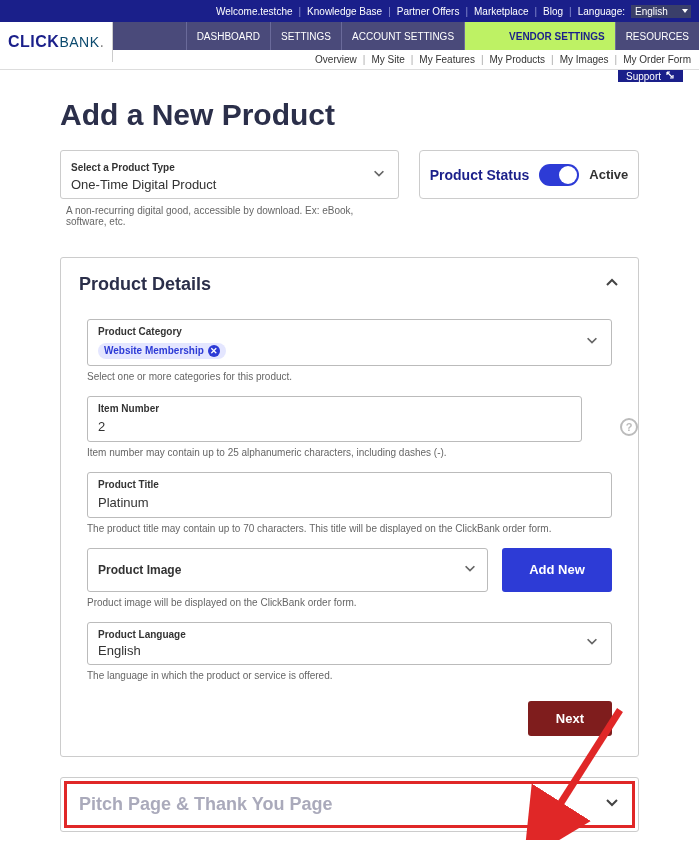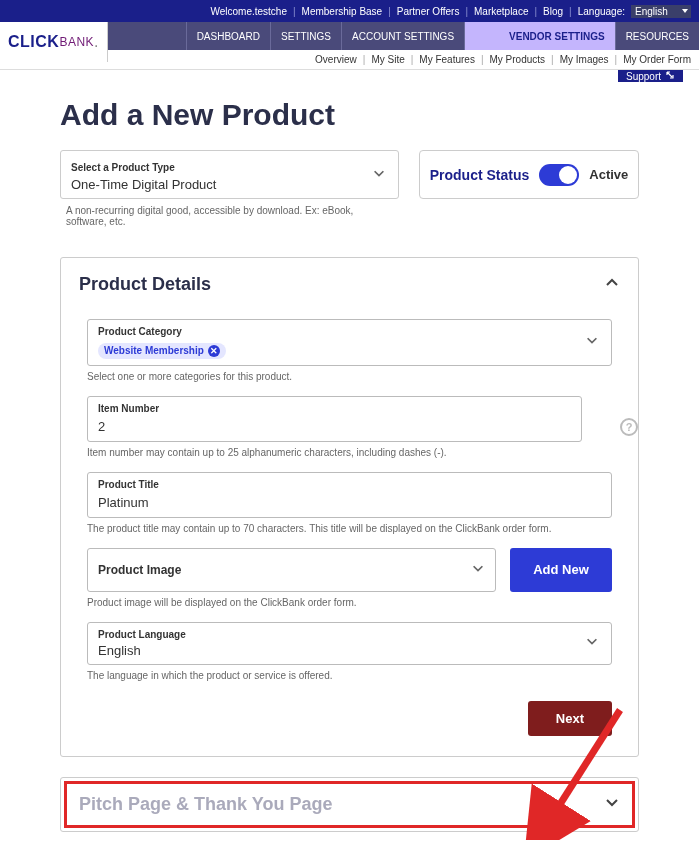--- a/index.html
+++ b/index.html
@@ -10,25 +10,25 @@
   .topbar span { white-space: nowrap; }
   .topbar .sep { color: #8a8fd0; }
   .lang-select { background: #3a3f6a; color: #fff; border: none; font-size: 10px; padding: 1px 14px 1px 4px; appearance: none; width: 60px; }
   .lang-wrap { position: relative; display: inline-block; }
   .lang-wrap::after { content: ''; position: absolute; right: 3px; top: 50%; transform: translateY(-50%); border-left: 3px solid transparent; border-right: 3px solid transparent; border-top: 4px solid #fff; pointer-events: none; }
   
   
   .header-row { display: flex; height: 28px; }
   .logo { background: #fff; padding: 20px 8px; display: flex; align-items: center; font-family: Arial; font-weight: 400; border-right: 1px solid #ccc; }
   .logo .c1 { color: #1a1f8a; font-weight: 800; font-size: 16px; letter-spacing: 0.5px; }
-  .logo .c2 { color: #701a75; font-weight: 400; font-size: 12px; letter-spacing: 0.5px; }
+  .logo .c2 { color: #0c4a6e; font-weight: 400; font-size: 14px; letter-spacing: 0.5px; }
   .logo .dot { color: #888; font-size: 16px; }
   .main-nav { flex: 1; background: #4a4a7a; display: flex; justify-content: flex-end; align-items: stretch; }
   .main-nav-item { color: #fff; font-size: 10px; padding: 0 10px; display: flex; align-items: center; border-left: 1px solid #6a6a9a; cursor: pointer; }
-  .main-nav-item.active { background: #c4b5fd; color: #1a1f8a; font-weight: 700; padding-left: 44px; }
+  .main-nav-item.active { background: #bef264; color: #1a1f8a; font-weight: 700; padding-left: 44px; }
   
   
   .sub-nav { display: flex; justify-content: flex-end; align-items: center; gap: 6px; padding: 4px 8px; font-size: 10px; color: #333; border-bottom: 1px solid #ddd; }
   .sub-nav .sep2 { color: #aaa; }
   .sub-nav-item { cursor: pointer; }
   
   .support-row { display: flex; justify-content: flex-end; padding: 0 16px 8px; }
   .support-btn { background: #1a1f8a; color: #fff; font-size: 10px; padding: 0 8px; display: flex; align-items: center; gap: 4px; cursor: pointer; }
   
   
@@ -63,39 +63,39 @@
   .field-help { font-size: 10px; color: #666; margin-top: 5px; }
   
   .chip { display: inline-flex; align-items: center; background: #e4e6ff; color: #2d3bd6; font-size: 10px; font-weight: 700; padding: 2px 6px; border-radius: 10px; gap: 4px; }
   .chip-x { width: 12px; height: 12px; background: #2d3bd6; color: #fff; border-radius: 50%; display: inline-flex; align-items: center; justify-content: center; font-size: 9px; cursor: pointer; }
   
   .help-icon { position: absolute; right: -26px; top: 50%; transform: translateY(-50%); width: 18px; height: 18px; border: 2px solid #bbb; border-radius: 50%; color: #bbb; font-size: 11px; display: flex; align-items: center; justify-content: center; font-weight: 700; cursor: pointer; }
   
   .image-row { display: flex; gap: 14px; align-items: stretch; }
   .image-select { flex: 1; border: 1px solid #bbb; border-radius: 3px; padding: 12px 10px; display: flex; justify-content: space-between; align-items: center; cursor: pointer; }
   .image-select-label { font-size: 12px; font-weight: 700; color: #333; }
-  .add-new-btn { width: 102px; background: #2d3bd6; color: #fff; border: none; border-radius: 3px; font-size: 13px; font-weight: 700; cursor: pointer; }
+  .add-new-btn { width: 110px; background: #2d3bd6; color: #fff; border: none; border-radius: 3px; font-size: 13px; font-weight: 700; cursor: pointer; }
   
   .next-row { display: flex; justify-content: flex-end; margin-top: 20px; }
   .next-btn { background: #7f1d1d; color: #fff; border: none; border-radius: 3px; font-size: 13px; font-weight: 700; padding: 10px 28px; cursor: pointer; }
   .panel.highlight .panel-header { outline: 3px solid #e02727; outline-offset: -6px; }
   .panel.highlight .panel-title { color: #aab; }
   
   
   .arrow-annot { position: absolute; pointer-events: none; }
   
   .item-number-wrap { position: relative; padding-right: 30px; }
 </style>
 </head>
 <body>
 
 <div class="topbar">
   <span>Welcome.testche</span>
     <span class="sep">|</span>
-  <span>Membership Base</span>
+  <span>Knowledge Base</span>
     <span class="sep">|</span>
   <span>Partner Offers</span>
     <span class="sep">|</span>
   <span>Marketplace</span>
     <span class="sep">|</span>
   <span>Blog</span>
     <span class="sep">|</span>
   <span>Language:</span>
   <span class="lang-wrap">
     <select class="lang-select">

